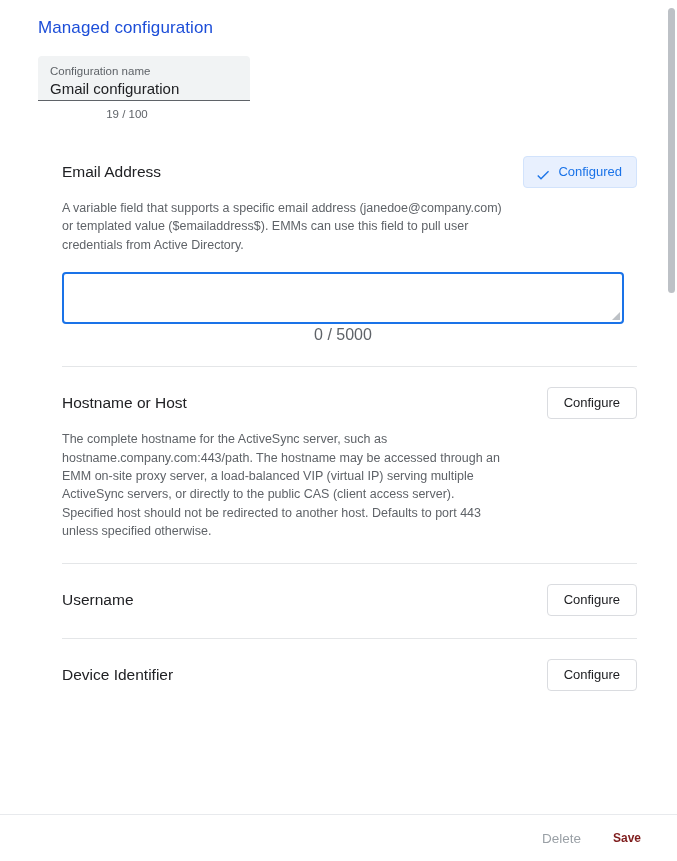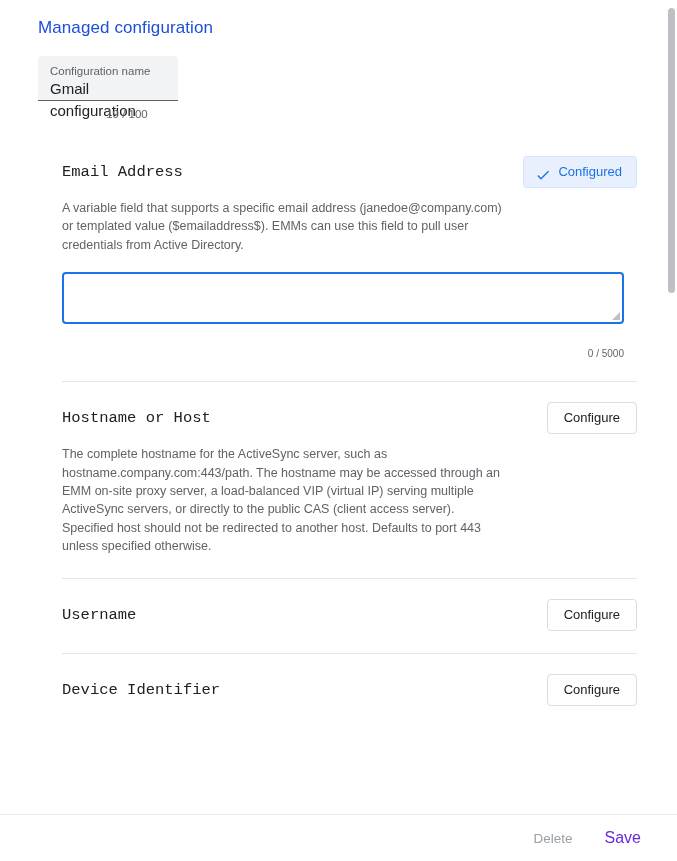--- a/index.html
+++ b/index.html
@@ -34,21 +34,21 @@
     font-size: 17px;
     font-weight: 400;
     color: #1d4ed8;
     margin: 18px 0 0 0;
     letter-spacing: 0.1px;
   }
 
   
   .name-field-wrap {
     margin-top: 18px;
-    width: 140px;
+    width: 212px;
   }
   .name-field {
     background: #f1f3f4;
     border-radius: 4px 4px 0 0;
     border-bottom: 1px solid #5f6368;
     padding: 8px 12px 7px 12px;
     height: 45px;
     box-sizing: border-box;
     cursor: text;
   }
@@ -93,21 +93,20 @@
     display: flex;
     align-items: flex-start;
     justify-content: space-between;
   }
   .section-title {
     font-size: 15.5px;
     font-weight: 400;
     color: #202124;
     line-height: 24px;
     padding-top: 4px;
-    font-family: Liberation Mono, monospace;
   }
   .section-desc {
     font-size: 12.5px;
     line-height: 18.4px;
     color: #5f6368;
     margin-top: 11px;
     max-width: 440px;
   }
 
   
@@ -177,24 +176,24 @@
     outline: none;
     resize: none;
     font-family: "Liberation Sans", sans-serif;
     font-size: 13px;
     color: #202124;
     padding: 8px 10px;
     box-sizing: border-box;
     background: transparent;
   }
   .char-counter {
-    font-size: 10px;
+    font-size: 16px;
     color: #5f6368;
-    text-align: right;
-    margin-top: 24px;
+    text-align: center;
+    margin-top: 2px;
     max-width: 562px;
   }
 
   
   .footer {
     flex: 0 0 auto;
     height: 46px;
     border-top: 1px solid #e8eaed;
     display: flex;
     align-items: center;
@@ -209,23 +208,23 @@
     color: #9aa0a6;
     font-size: 13.5px;
     font-weight: 500;
     font-family: "Liberation Sans", sans-serif;
     padding: 8px 12px;
     cursor: default;
   }
   .btn-save {
     background: transparent;
     border: none;
-    color: #6d28d9;
-    font-size: 16px;
-    font-weight: 400;
+    color: #7f1d1d;
+    font-size: 12px;
+    font-weight: 700;
     font-family: "Liberation Sans", sans-serif;
     padding: 8px 12px;
     cursor: pointer;
   }
 
   
   .scrollbar-track {
     position: absolute;
     top: 0;
     right: 0;

